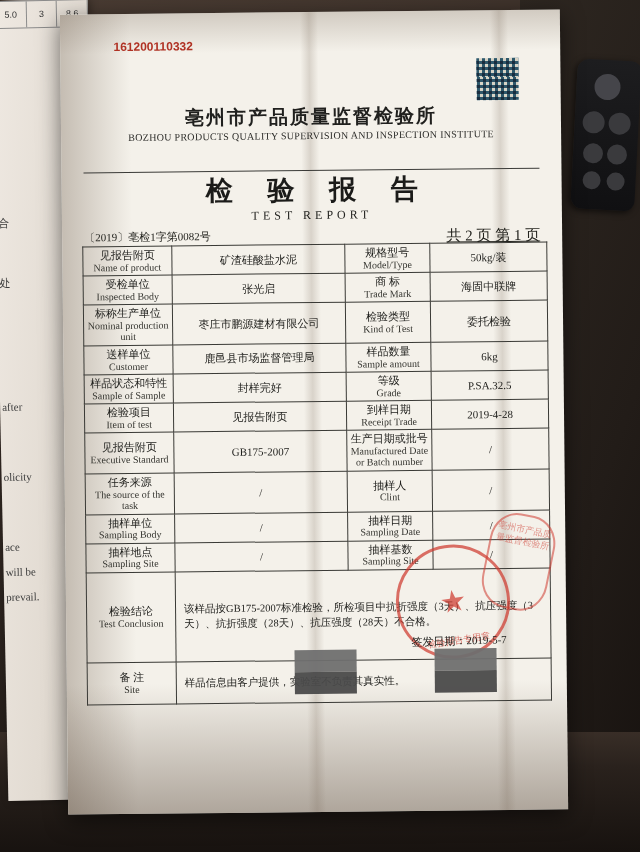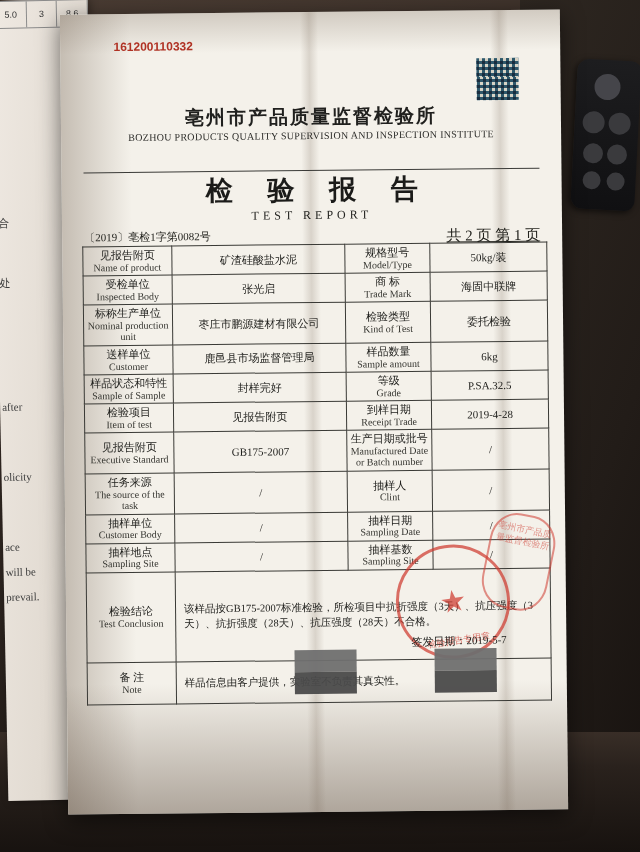--- a/index.html
+++ b/index.html
@@ -480,21 +480,21 @@
           <td class="val val1">/</td>
           <td class="lbl lbl2">
             <span class="cn">抽样人</span>
             <span class="en">Clint</span>
           </td>
           <td class="val val2">/</td>
         </tr>
         <tr>
           <td class="lbl">
             <span class="cn">抽样单位</span>
-            <span class="en">Customer Body</span>
+            <span class="en">Sampling Body</span>
           </td>
           <td class="val val1">/</td>
           <td class="lbl lbl2">
             <span class="cn">抽样日期</span>
             <span class="en">Sampling Date</span>
           </td>
           <td class="val val2">/</td>
         </tr>
         <tr>
           <td class="lbl">
@@ -511,21 +511,21 @@
         <tr style="height:90px">
           <td class="lbl">
             <span class="cn">检验结论</span>
             <span class="en">Test Conclusion</span>
           </td>
           <td class="val left" colspan="3">该样品按GB175-2007标准检验，所检项目中抗折强度（3天）、抗压强度（3天）、抗折强度（28天）、抗压强度（28天）不合格。</td>
         </tr>
         <tr style="height:42px">
           <td class="lbl">
             <span class="cn">备  注</span>
-            <span class="en">Note</span>
+            <span class="en">Site</span>
           </td>
           <td class="val left" colspan="3">样品信息由客户提供，实验室不负责其真实性。</td>
         </tr>
       </tbody>
     </table>
 
     <div class="stamp-oval">亳州市产品质量监督检验所</div>
 
     <div class="stamp-round">
       <span class="star">★</span>

